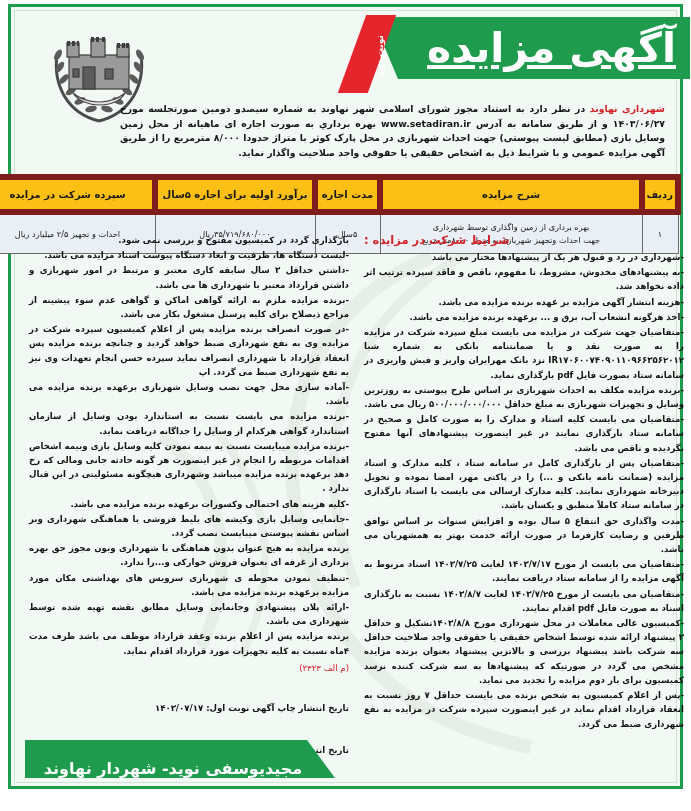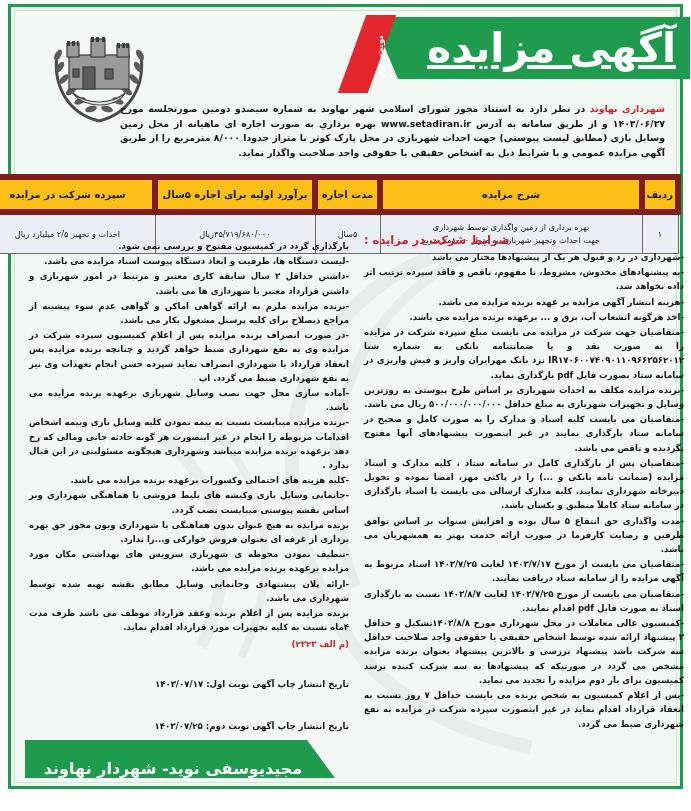--- a/index.html
+++ b/index.html
@@ -190,25 +190,25 @@
   .clause {
     font-size: 8.6px;
     line-height: 14.2px;
     color: #141414;
     text-align: justify;
     text-align-last: right;
     margin: 0 0 1px 0;
     direction: rtl;
     font-weight: bold;
   }
-  .clause.cont { text-indent: 0; margin-top: 6px; }
+  .clause.cont { text-indent: 0; }
   .code-line {
     color: #d2232a;
     font-size: 8.6px;
-    font-weight: bold;
+    font-weight: normal;
     margin: 5px 0 2px 0;
     text-align: right;
     direction: rtl;
   }
   .pubdate {
     font-size: 8.6px;
     font-weight: bold;
     color: #141414;
     text-align: right;
     direction: rtl;
@@ -369,20 +369,21 @@
         <p class="clause">-پس از اعلام کمیسیون به شخص برنده می بایست حداقل ۷ روز نسبت به انعقاد قرارداد اقدام نماید در غیر اینصورت سپرده شرکت در مزایده به نفع شهرداری ضبط می گردد.</p>
       </div>
 
       <div class="col col-left">
         <p class="clause cont">بارگذاری گردد در کمیسیون مفتوح و بررسی نمی شود.</p>
         <p class="clause">-لیست دستگاه ها، ظرفیت و ابعاد دستگاه پیوست اسناد مزایده می باشد.</p>
         <p class="clause">-داشتن حداقل ۳ سال سابقه کاری معتبر و مرتبط در امور شهربازی و داشتن قرارداد معتبر با شهرداری ها می باشد.</p>
         <p class="clause">-برنده مزایده ملزم به ارائه گواهی اماکن و گواهی عدم سوء پیشینه از مراجع ذیصلاح برای کلیه پرسنل مشغول بکار می باشد.</p>
         <p class="clause">-در صورت انصراف برنده مزایده پس از اعلام کمیسیون سپرده شرکت در مزایده وی به نفع شهرداری ضبط خواهد گردید و چنانچه برنده مزایده پس انعقاد قرارداد با شهرداری انصراف نماید سپرده حسن انجام تعهدات وی نیز به نفع شهرداری ضبط می گردد. اپ</p>
         <p class="clause">-آماده سازی محل جهت نصب وسایل شهربازی برعهده برنده مزایده می باشد.</p>
+        <p class="clause">-برنده مزایده می بایست نسبت به استاندارد بودن وسایل از سازمان استاندارد گواهی هرکدام از وسایل را جداگانه دریافت نماید.</p>
         <p class="clause">-برنده مزایده میبایست نسبت به بیمه نمودن کلیه وسایل بازی وبیمه اشخاص اقدامات مربوطه را انجام در غیر اینصورت هر گونه حادثه جانی ومالی که رخ دهد برعهده برنده مزایده میباشد وشهرداری هیچگونه مسئولیتی در این قبال ندارد .</p>
         <p class="clause">-کلیه هزینه های احتمالی وکسورات برعهده برنده مزایده می باشد.</p>
         <p class="clause">-جانمایی وسایل بازی وکیشه های بلیط فروشی با هماهنگی شهرداری وبر اساس نقشه پیوستی میبایست نصب گردد.</p>
         <p class="clause">برنده مزایده به هیچ عنوان بدون هماهنگی با شهرداری وبون مجوز حق بهره برداری از غرفه ای بعنوان فروش خوارکی و...را ندارد.</p>
         <p class="clause">-تنظیف نمودن محوطه ی شهربازی سرویس های بهداشتی مکان مورد مزایده برعهده برنده مزایده می باشد.</p>
         <p class="clause">-ارائه پلان پیشنهادی وجانمایی وسایل مطابق نقشه تهیه شده توسط شهرداری می باشد.</p>
         <p class="clause">برنده مزایده پس از اعلام برنده وعقد قرارداد موظف می باشد ظرف مدت ۴ماه نسبت به کلیه تجهیزات مورد قرارداد اقدام نماید.</p>
         <div class="code-line">(م الف ۲۳۲۳)</div>
         <div class="pubdate">تاریخ انتشار چاپ آگهی نوبت اول: ۱۴۰۳/۰۷/۱۷</div>
         <div class="pubdate">تاریخ انتشار چاپ آگهی نوبت دوم: ۱۴۰۳/۰۷/۲۵</div>

